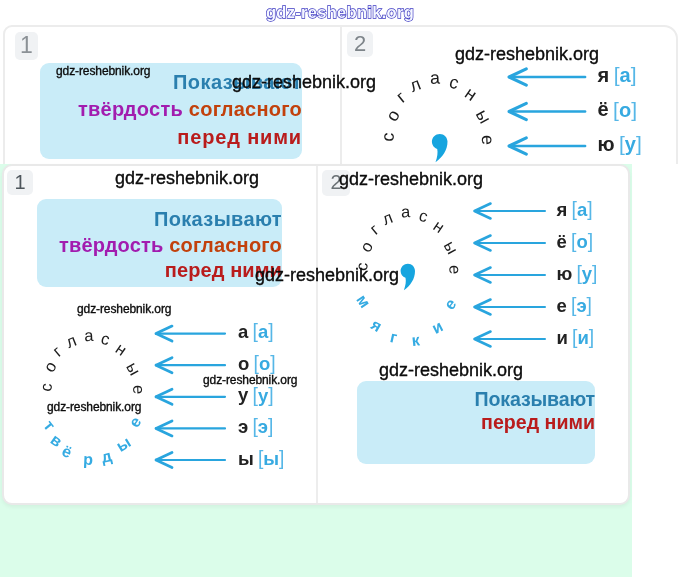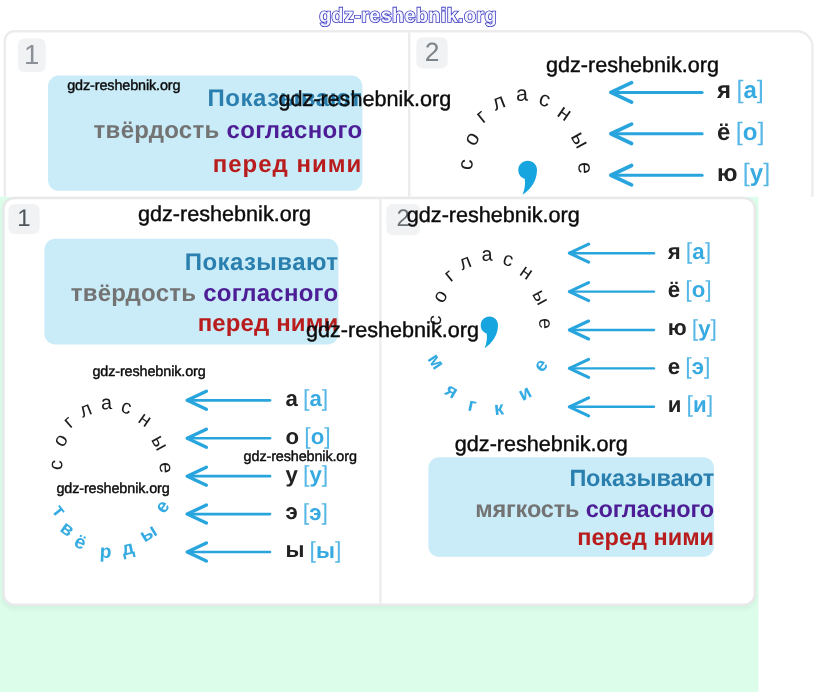--- a/index.html
+++ b/index.html
@@ -5,21 +5,21 @@
   body{width:680px;height:577px;position:relative;background:#fff;overflow:hidden;
        font-family:"Liberation Sans",sans-serif}
   .abs{position:absolute}
   .wm{position:absolute;color:#0c0c0c;white-space:nowrap;z-index:40;line-height:1.1;-webkit-text-stroke:0.35px #0c0c0c}
   .wmb{font-size:18px}
   .wms{font-size:12px;letter-spacing:-0.1px}
   .badge{position:absolute;background:#f0f2f4;border-radius:5px;color:#63696e;
         text-align:center;z-index:5}
   .bluebox{position:absolute;background:#c9ecf8;border-radius:9px;text-align:right;
         font-weight:bold;z-index:4}
-  .w1{color:#2a7fae} .w2{color:#737373} .w3{color:#4c1d95} .w4{color:#b91c1c}
+  .w1{color:#2a7fae} .w2{color:#a21caf} .w3{color:#c2410c} .w4{color:#b91c1c}
 </style></head>
 <body>
 
 <div class="abs" style="left:0;top:164px;width:632px;height:413px;background:#dbfdea;z-index:0"></div>
 
 <div class="abs" style="left:0;top:0;width:680px;height:164px;overflow:hidden;z-index:1">
   <div class="abs" style="left:3px;top:25px;width:675px;height:260px;background:#fff;
        border:2px solid #ececec;border-radius:9px 14px 0 0;box-sizing:border-box"></div>
   <div class="abs" style="left:340px;top:27px;width:2px;height:137px;background:#ececec"></div>
   <div class="badge" style="left:15px;top:32px;width:23px;height:28px;font-size:23px;line-height:27px;color:#8b9196">1</div>
@@ -65,21 +65,20 @@
 <div class="abs" style="left:315.5px;top:166px;width:2px;height:337px;background:#ededed;z-index:3"></div>
 <div class="badge" style="left:7px;top:170px;width:26px;height:25px;font-size:20px;line-height:24px;color:#4e565c;z-index:5">1</div>
 <div class="badge" style="left:322px;top:170px;width:28px;height:26px;font-size:20px;line-height:24px;color:#6a7175;z-index:5">2</div>
 <div class="bluebox" style="left:37px;top:199px;width:245px;height:88px;font-size:20px;padding-top:6.6px;box-sizing:border-box;z-index:4">
   <div style="line-height:26.5px;letter-spacing:0.35px"><span class="w1">Показывают</span></div>
   <div style="line-height:26.5px;letter-spacing:0.2px"><span class="w2">твёрдость</span> <span class="w3">согласного</span></div>
   <div style="line-height:26.5px;letter-spacing:0.1px;margin-top:-1.5px"><span class="w4">перед ними</span></div>
 </div>
 <div class="bluebox" style="left:357px;top:381px;width:238px;height:83px;font-size:19.6px;padding-top:5px;box-sizing:border-box;z-index:4">
   <div style="line-height:26px;letter-spacing:-0.15px"><span class="w1">Показывают</span></div>
-  <div style="line-height:26px;letter-spacing:-0.15px"><span class="w2">мягкость</span> <span class="w3">согласного</span></div>
   <div style="line-height:26px;margin-top:-3px"><span class="w4">перед ними</span></div>
 </div>
 <svg class="abs" style="left:0;top:0;z-index:10" width="680" height="577" viewBox="0 0 680 577">
 <g stroke="#29a5de" fill="none" stroke-linecap="round" stroke-linejoin="round">
 <path d="M157.5 333.6 H225.0" stroke-width="2.2"></path>
       <path d="M156.0 333.6 L172.0 326.1 M156.0 333.6 L172.0 341.1" stroke-width="2.8" fill="none"></path>
 <path d="M157.5 365.2 H225.0" stroke-width="2.2"></path>
       <path d="M156.0 365.2 L172.0 357.7 M156.0 365.2 L172.0 372.7" stroke-width="2.8" fill="none"></path>
 <path d="M157.5 396.8 H225.0" stroke-width="2.2"></path>
       <path d="M156.0 396.8 L172.0 389.3 M156.0 396.8 L172.0 404.3" stroke-width="2.8" fill="none"></path>

